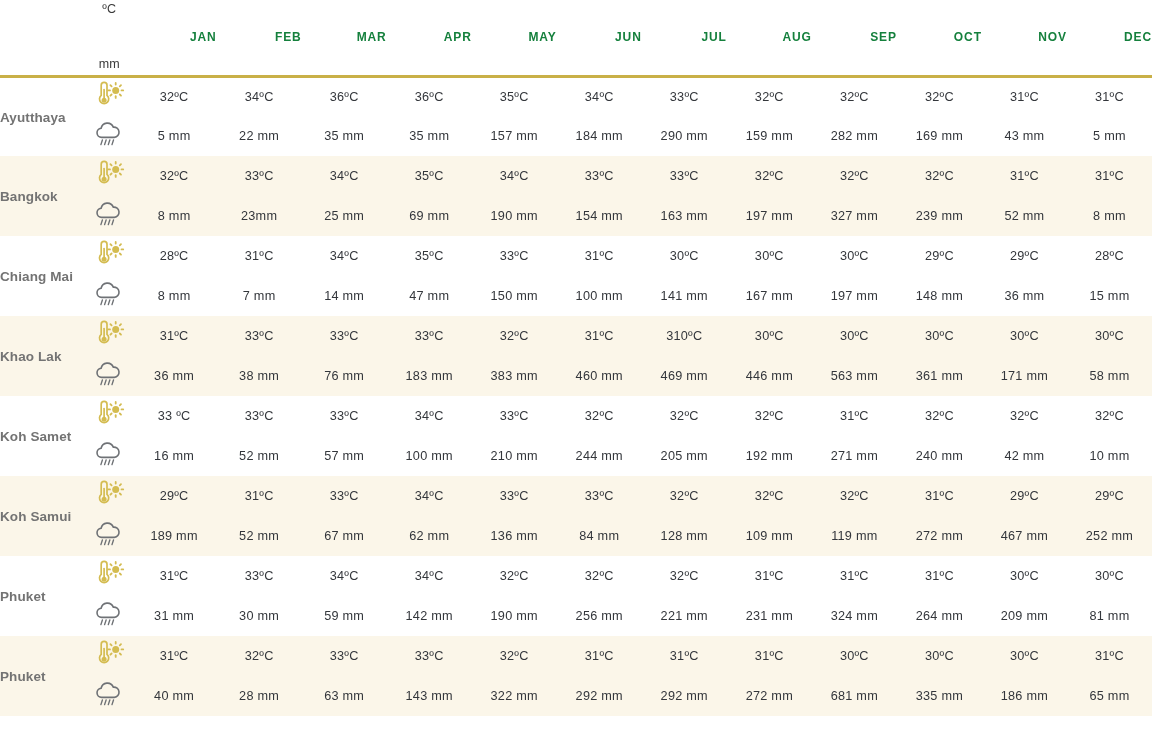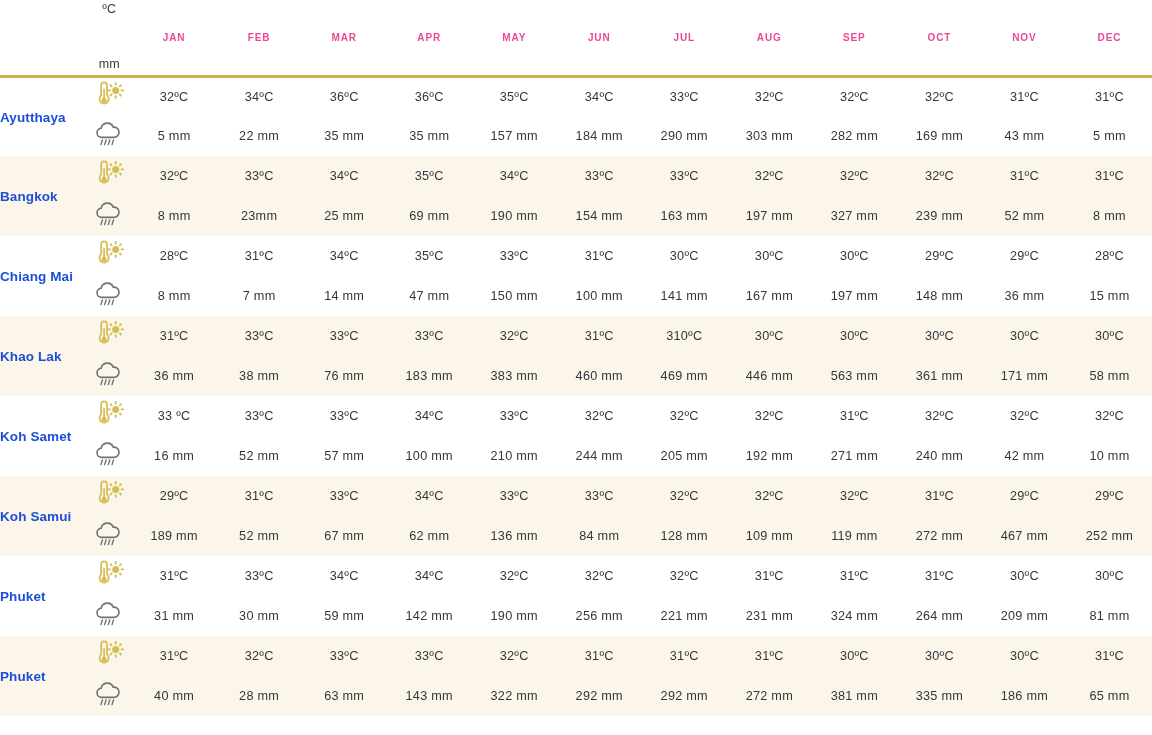--- a/index.html
+++ b/index.html
@@ -39,38 +39,38 @@
     text-align: center;
     font-weight: 400;
     font-size: 12.5px;
     color: #3a3a3a;
     line-height: 1.55;
     letter-spacing: 0.2px;
   }
   .hdr-units .u-c  { display: block; }
   .hdr-units .u-mm { display: block; margin-top: 36px; }
   .hdr-month {
-    text-align: center;
+    text-align: right;
     font-weight: 700;
-    font-size: 10px;
+    font-size: 12px;
     letter-spacing: 0.9px;
-    color: #ec4899;
+    color: #15803d;
   }
 
   
   tbody tr.data-row td {
     padding: 0;
     vertical-align: middle;
   }
   tbody tr.stripe td { background: #fbf6e9; }
 
   .cell-place {
     font-weight: 700;
     font-size: 13.5px;
-    color: #1d4ed8;
+    color: #737373;
     letter-spacing: 0.1px;
     padding-left: 10px;
     text-align: left;
     vertical-align: middle;
   }
 
   .cell-icon {
     text-align: center;
     vertical-align: middle;
     height: 40px;
@@ -181,21 +181,21 @@
                 <line x1="21.5" y1="20.0" x2="20.0" y2="24.6"></line>
               </g>
             </svg></span></td>
         <td class="cell-val">5 mm</td>
         <td class="cell-val">22 mm</td>
         <td class="cell-val">35 mm</td>
         <td class="cell-val">35 mm</td>
         <td class="cell-val">157 mm</td>
         <td class="cell-val">184 mm</td>
         <td class="cell-val">290 mm</td>
-        <td class="cell-val">303 mm</td>
+        <td class="cell-val">159 mm</td>
         <td class="cell-val">282 mm</td>
         <td class="cell-val">169 mm</td>
         <td class="cell-val">43 mm</td>
         <td class="cell-val">5 mm</td>
       </tr>
       <tr class="data-row temp-line stripe">
         <td class="cell-place" rowspan="2">Bangkok</td>
         <td class="cell-icon"><span class="icon-wrap"><svg width="34" height="28" viewBox="0 0 34 28" aria-hidden="true">
               <g fill="none" stroke="#d4bc51" stroke-width="1.7" stroke-linecap="round">
                 <path d="M9.2 4.2a2.9 2.9 0 0 1 5.8 0v10.2a4.6 4.6 0 1 1-5.8 0z"></path>
@@ -574,21 +574,21 @@
               </g>
             </svg></span></td>
         <td class="cell-val">40 mm</td>
         <td class="cell-val">28 mm</td>
         <td class="cell-val">63 mm</td>
         <td class="cell-val">143 mm</td>
         <td class="cell-val">322 mm</td>
         <td class="cell-val">292 mm</td>
         <td class="cell-val">292 mm</td>
         <td class="cell-val">272 mm</td>
-        <td class="cell-val">381 mm</td>
+        <td class="cell-val">681 mm</td>
         <td class="cell-val">335 mm</td>
         <td class="cell-val">186 mm</td>
         <td class="cell-val">65 mm</td>
       </tr>
     </tbody>
 </table>
 
 <div class="tail-space"></div>
 
 </body></html>

